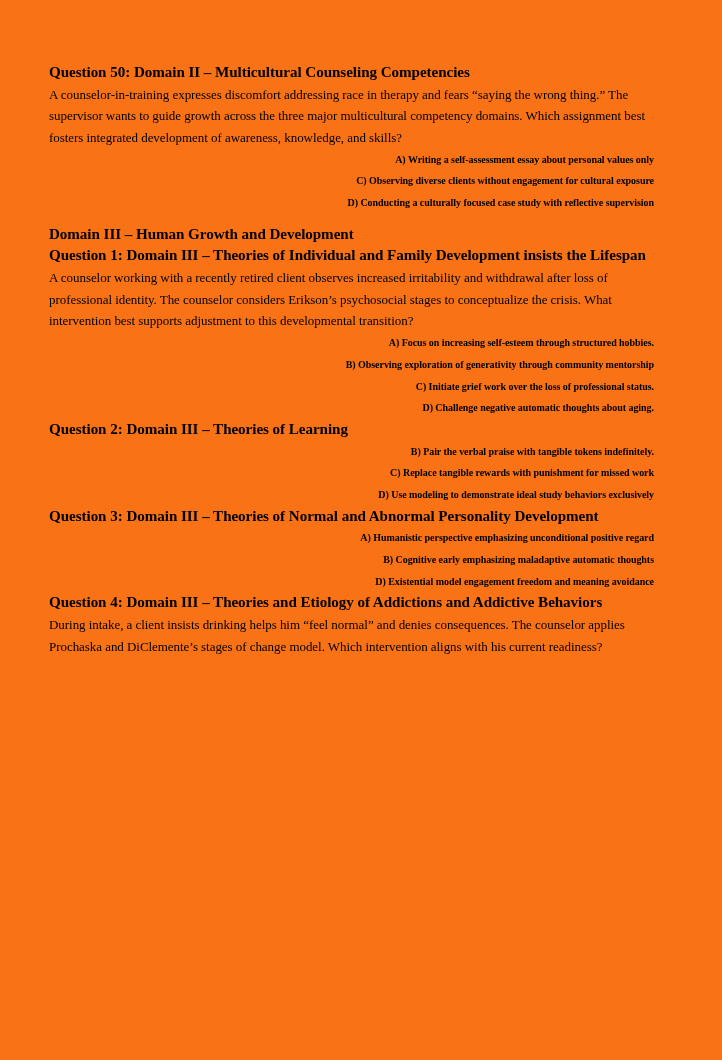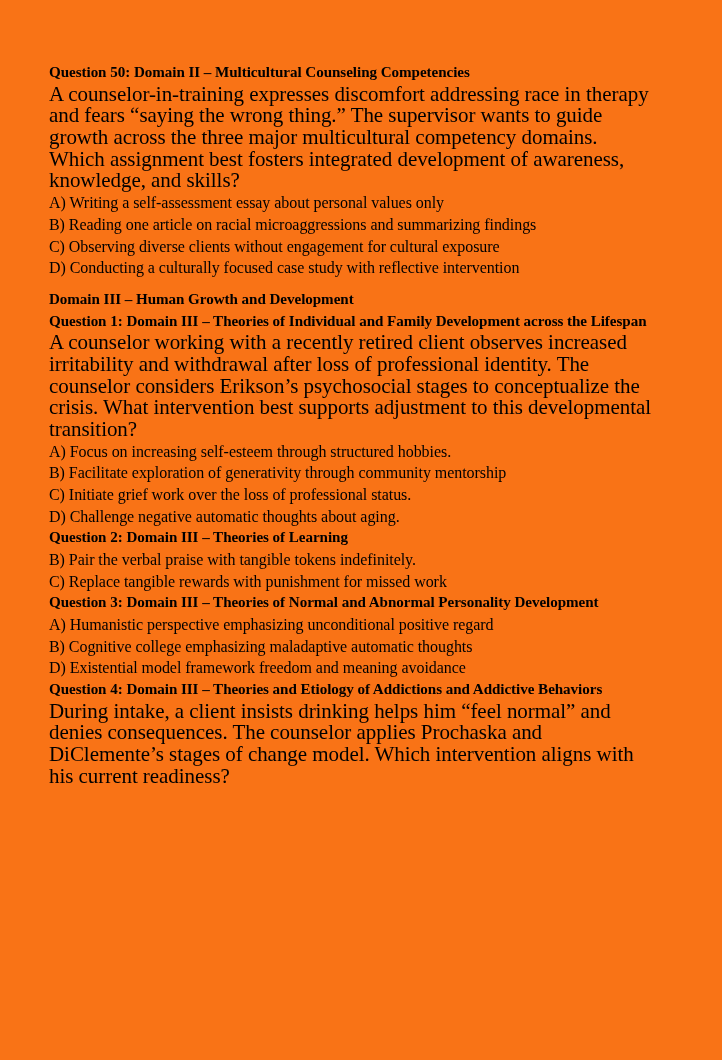--- a/index.html
+++ b/index.html
@@ -31,80 +31,81 @@
   .heading {
     font-weight: bold;
     font-size: 15.1px;
     line-height: 21.6px;
     margin: 0;
     letter-spacing: -0.05px;
   }
   
   .stem {
     font-weight: normal;
-    font-size: 21px;
+    font-size: 13px;
     line-height: 21.7px;
     margin: 0;
     letter-spacing: -0.05px;
   }
   
   .option {
-    font-weight: normal;
-    font-size: 16px;
+    font-weight: bold;
+    font-size: 10px;
     line-height: 21.7px;
     margin: 0;
     white-space: nowrap;
     letter-spacing: -0.05px;
+    text-align: right;
   }
   
   .gap-before {
     margin-top: 10px;
   }
   .block {
     margin: 0;
     padding: 0;
   }
 </style>
 </head>
 <body>
 
 <div class="page">
   <div class="doc-body">
 
     <div class="block">
       <p class="heading">Question 50: Domain II – Multicultural Counseling Competencies</p>
       <p class="stem">A counselor-in-training expresses discomfort addressing race in therapy and fears “saying the wrong thing.” The supervisor wants to guide growth across the three major multicultural competency domains. Which assignment best fosters integrated development of awareness, knowledge, and skills?</p>
       <p class="option">A) Writing a self-assessment essay about personal values only</p>
-      <p class="option">B) Reading one article on racial microaggressions and summarizing findings</p>
       <p class="option">C) Observing diverse clients without engagement for cultural exposure</p>
-      <p class="option">D) Conducting a culturally focused case study with reflective intervention</p>
+      <p class="option">D) Conducting a culturally focused case study with reflective supervision</p>
     </div>
 
     <p class="heading gap-before">Domain III – Human Growth and Development</p>
 
     <div class="block gap-before">
-      <p class="heading">Question 1: Domain III – Theories of Individual and Family Development across the Lifespan</p>
+      <p class="heading">Question 1: Domain III – Theories of Individual and Family Development insists the Lifespan</p>
       <p class="stem">A counselor working with a recently retired client observes increased irritability and withdrawal after loss of professional identity. The counselor considers Erikson’s psychosocial stages to conceptualize the crisis. What intervention best supports adjustment to this developmental transition?</p>
       <p class="option">A) Focus on increasing self-esteem through structured hobbies.</p>
-      <p class="option">B) Facilitate exploration of generativity through community mentorship</p>
+      <p class="option">B) Observing exploration of generativity through community mentorship</p>
       <p class="option">C) Initiate grief work over the loss of professional status.</p>
       <p class="option">D) Challenge negative automatic thoughts about aging.</p>
     </div>
 
     <div class="block">
       <p class="heading">Question 2: Domain III – Theories of Learning</p>
       <p class="option">B) Pair the verbal praise with tangible tokens indefinitely.</p>
       <p class="option">C) Replace tangible rewards with punishment for missed work</p>
+      <p class="option">D) Use modeling to demonstrate ideal study behaviors exclusively</p>
     </div>
 
     <div class="block gap-before">
       <p class="heading">Question 3: Domain III – Theories of Normal and Abnormal Personality Development</p>
       <p class="option">A) Humanistic perspective emphasizing unconditional positive regard</p>
-      <p class="option">B) Cognitive college emphasizing maladaptive automatic thoughts</p>
-      <p class="option">D) Existential model framework freedom and meaning avoidance</p>
+      <p class="option">B) Cognitive early emphasizing maladaptive automatic thoughts</p>
+      <p class="option">D) Existential model engagement freedom and meaning avoidance</p>
     </div>
 
     <div class="block gap-before">
       <p class="heading">Question 4: Domain III – Theories and Etiology of Addictions and Addictive Behaviors</p>
       <p class="stem">During intake, a client insists drinking helps him “feel normal” and denies consequences. The counselor applies Prochaska and DiClemente’s stages of change model. Which intervention aligns with his current readiness?</p>
     </div>
 
   </div>
 </div>
 

